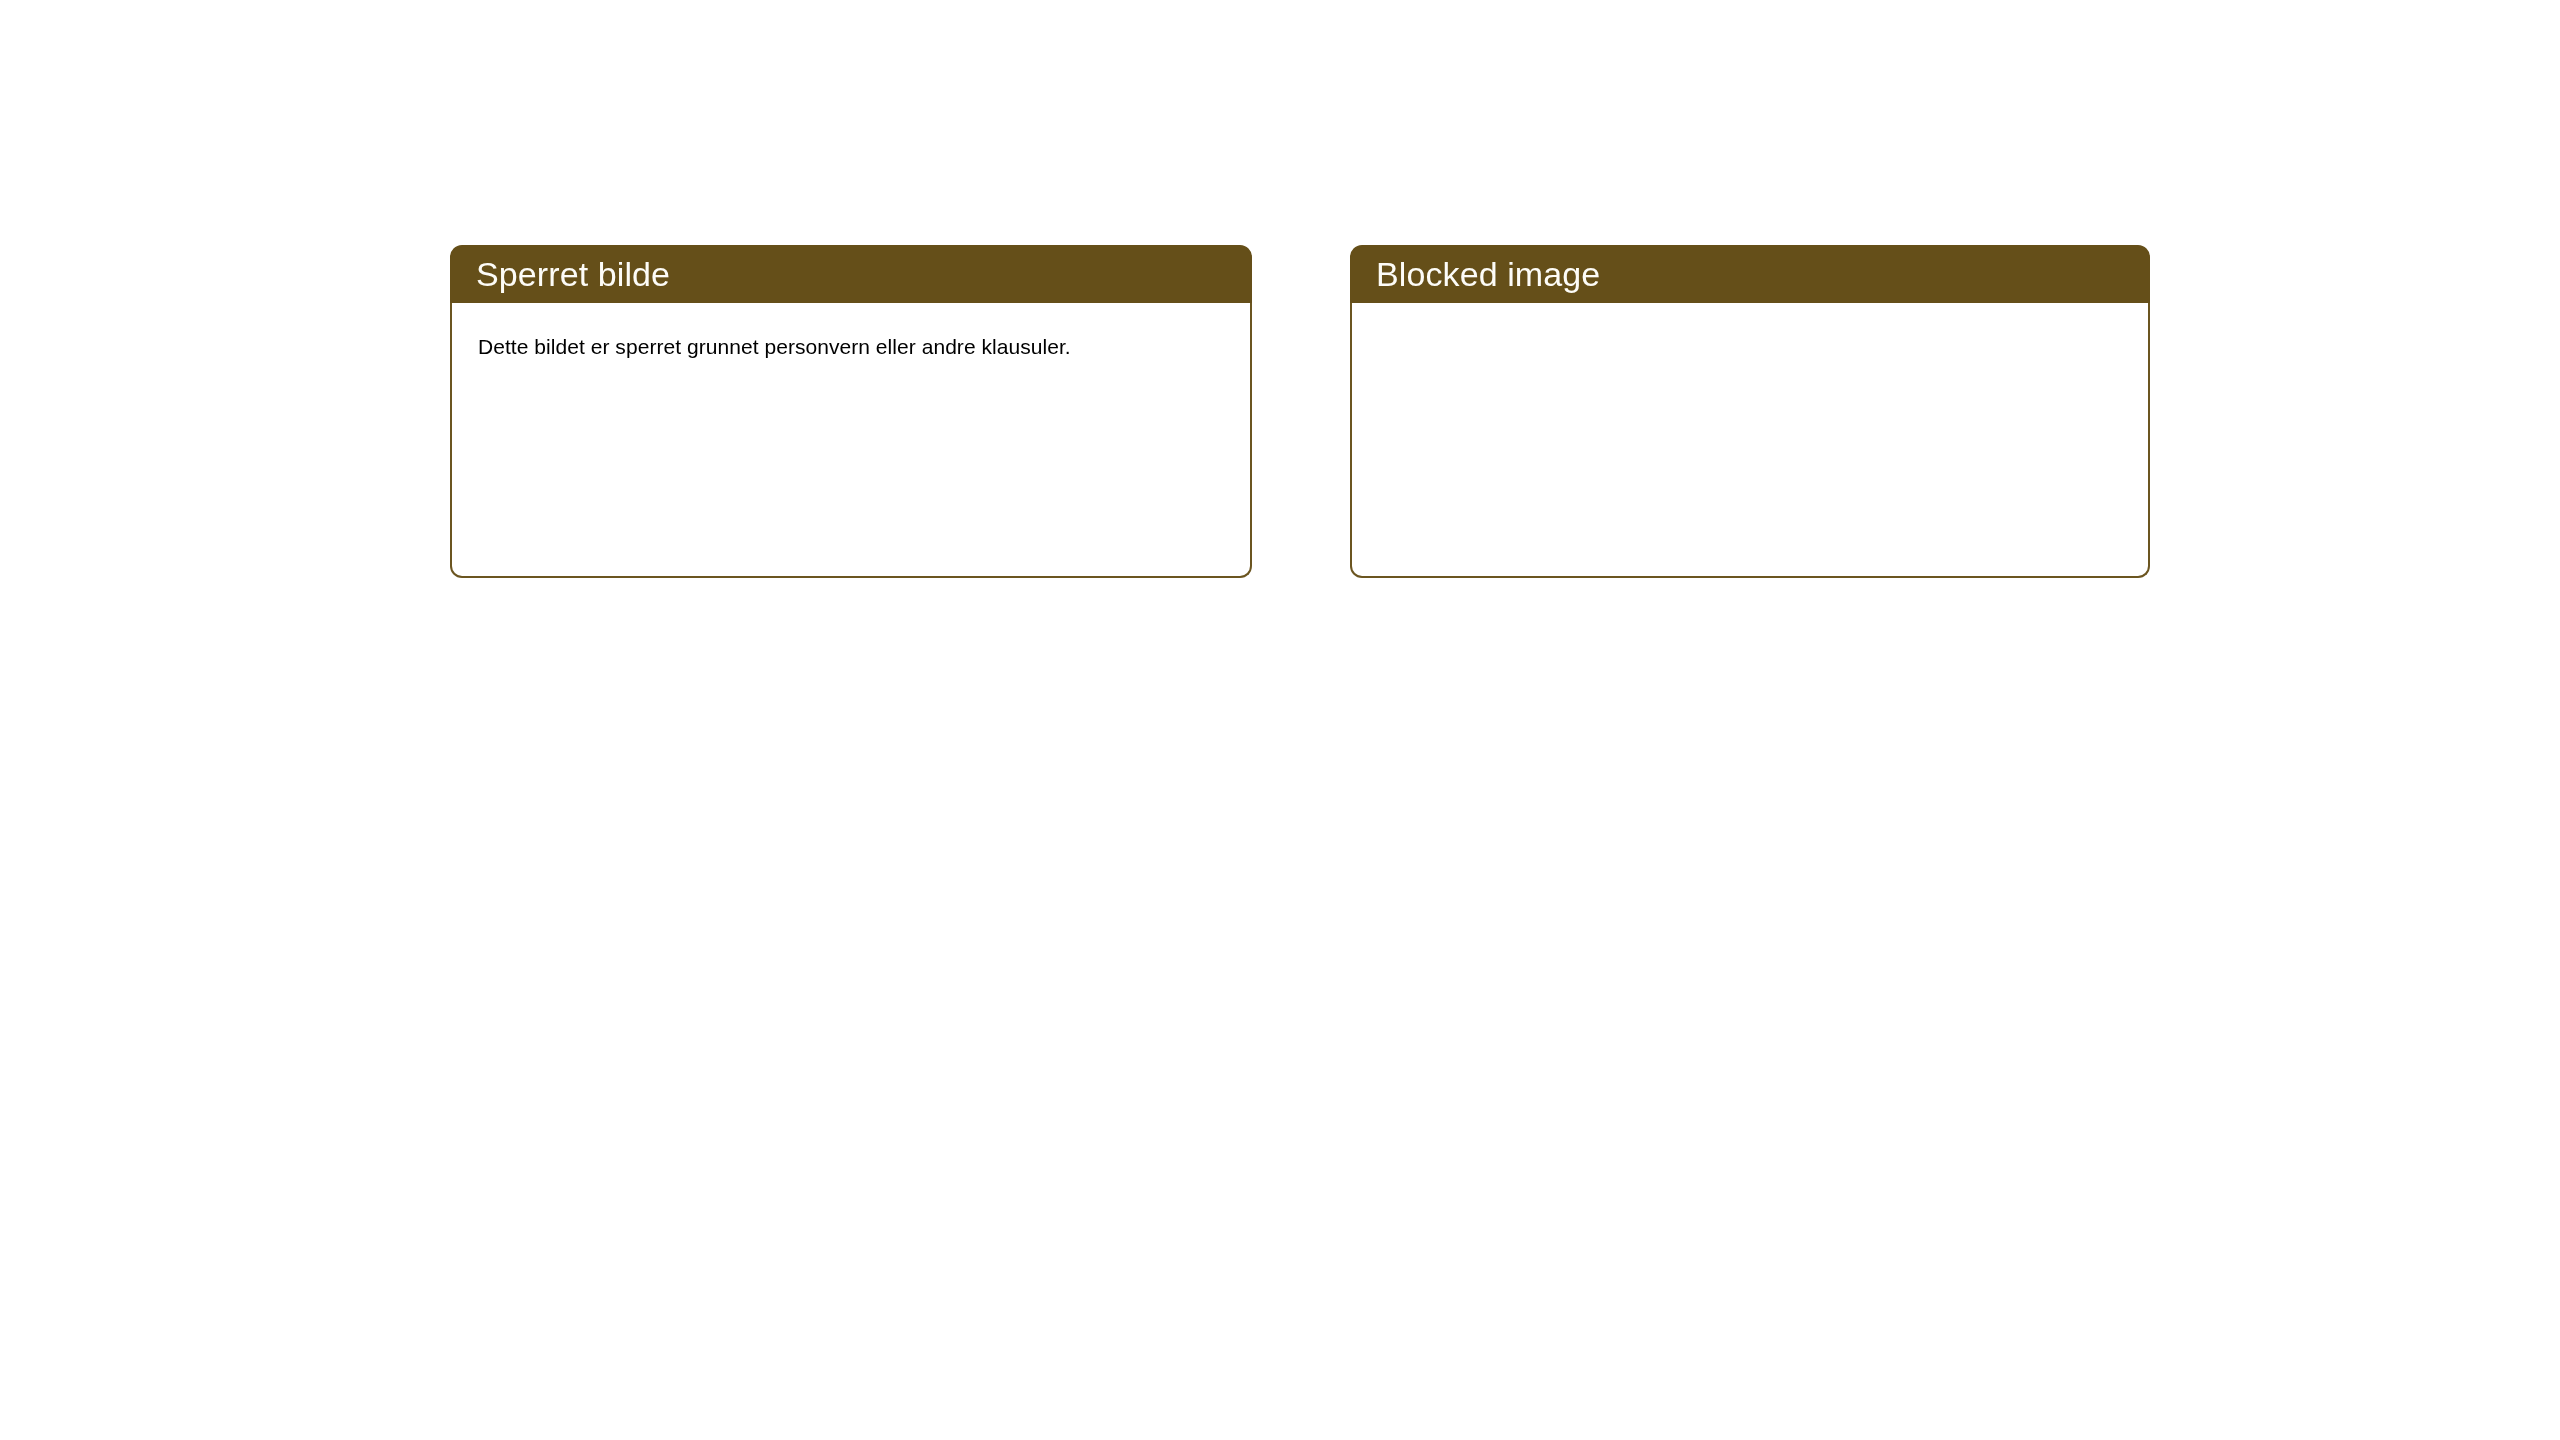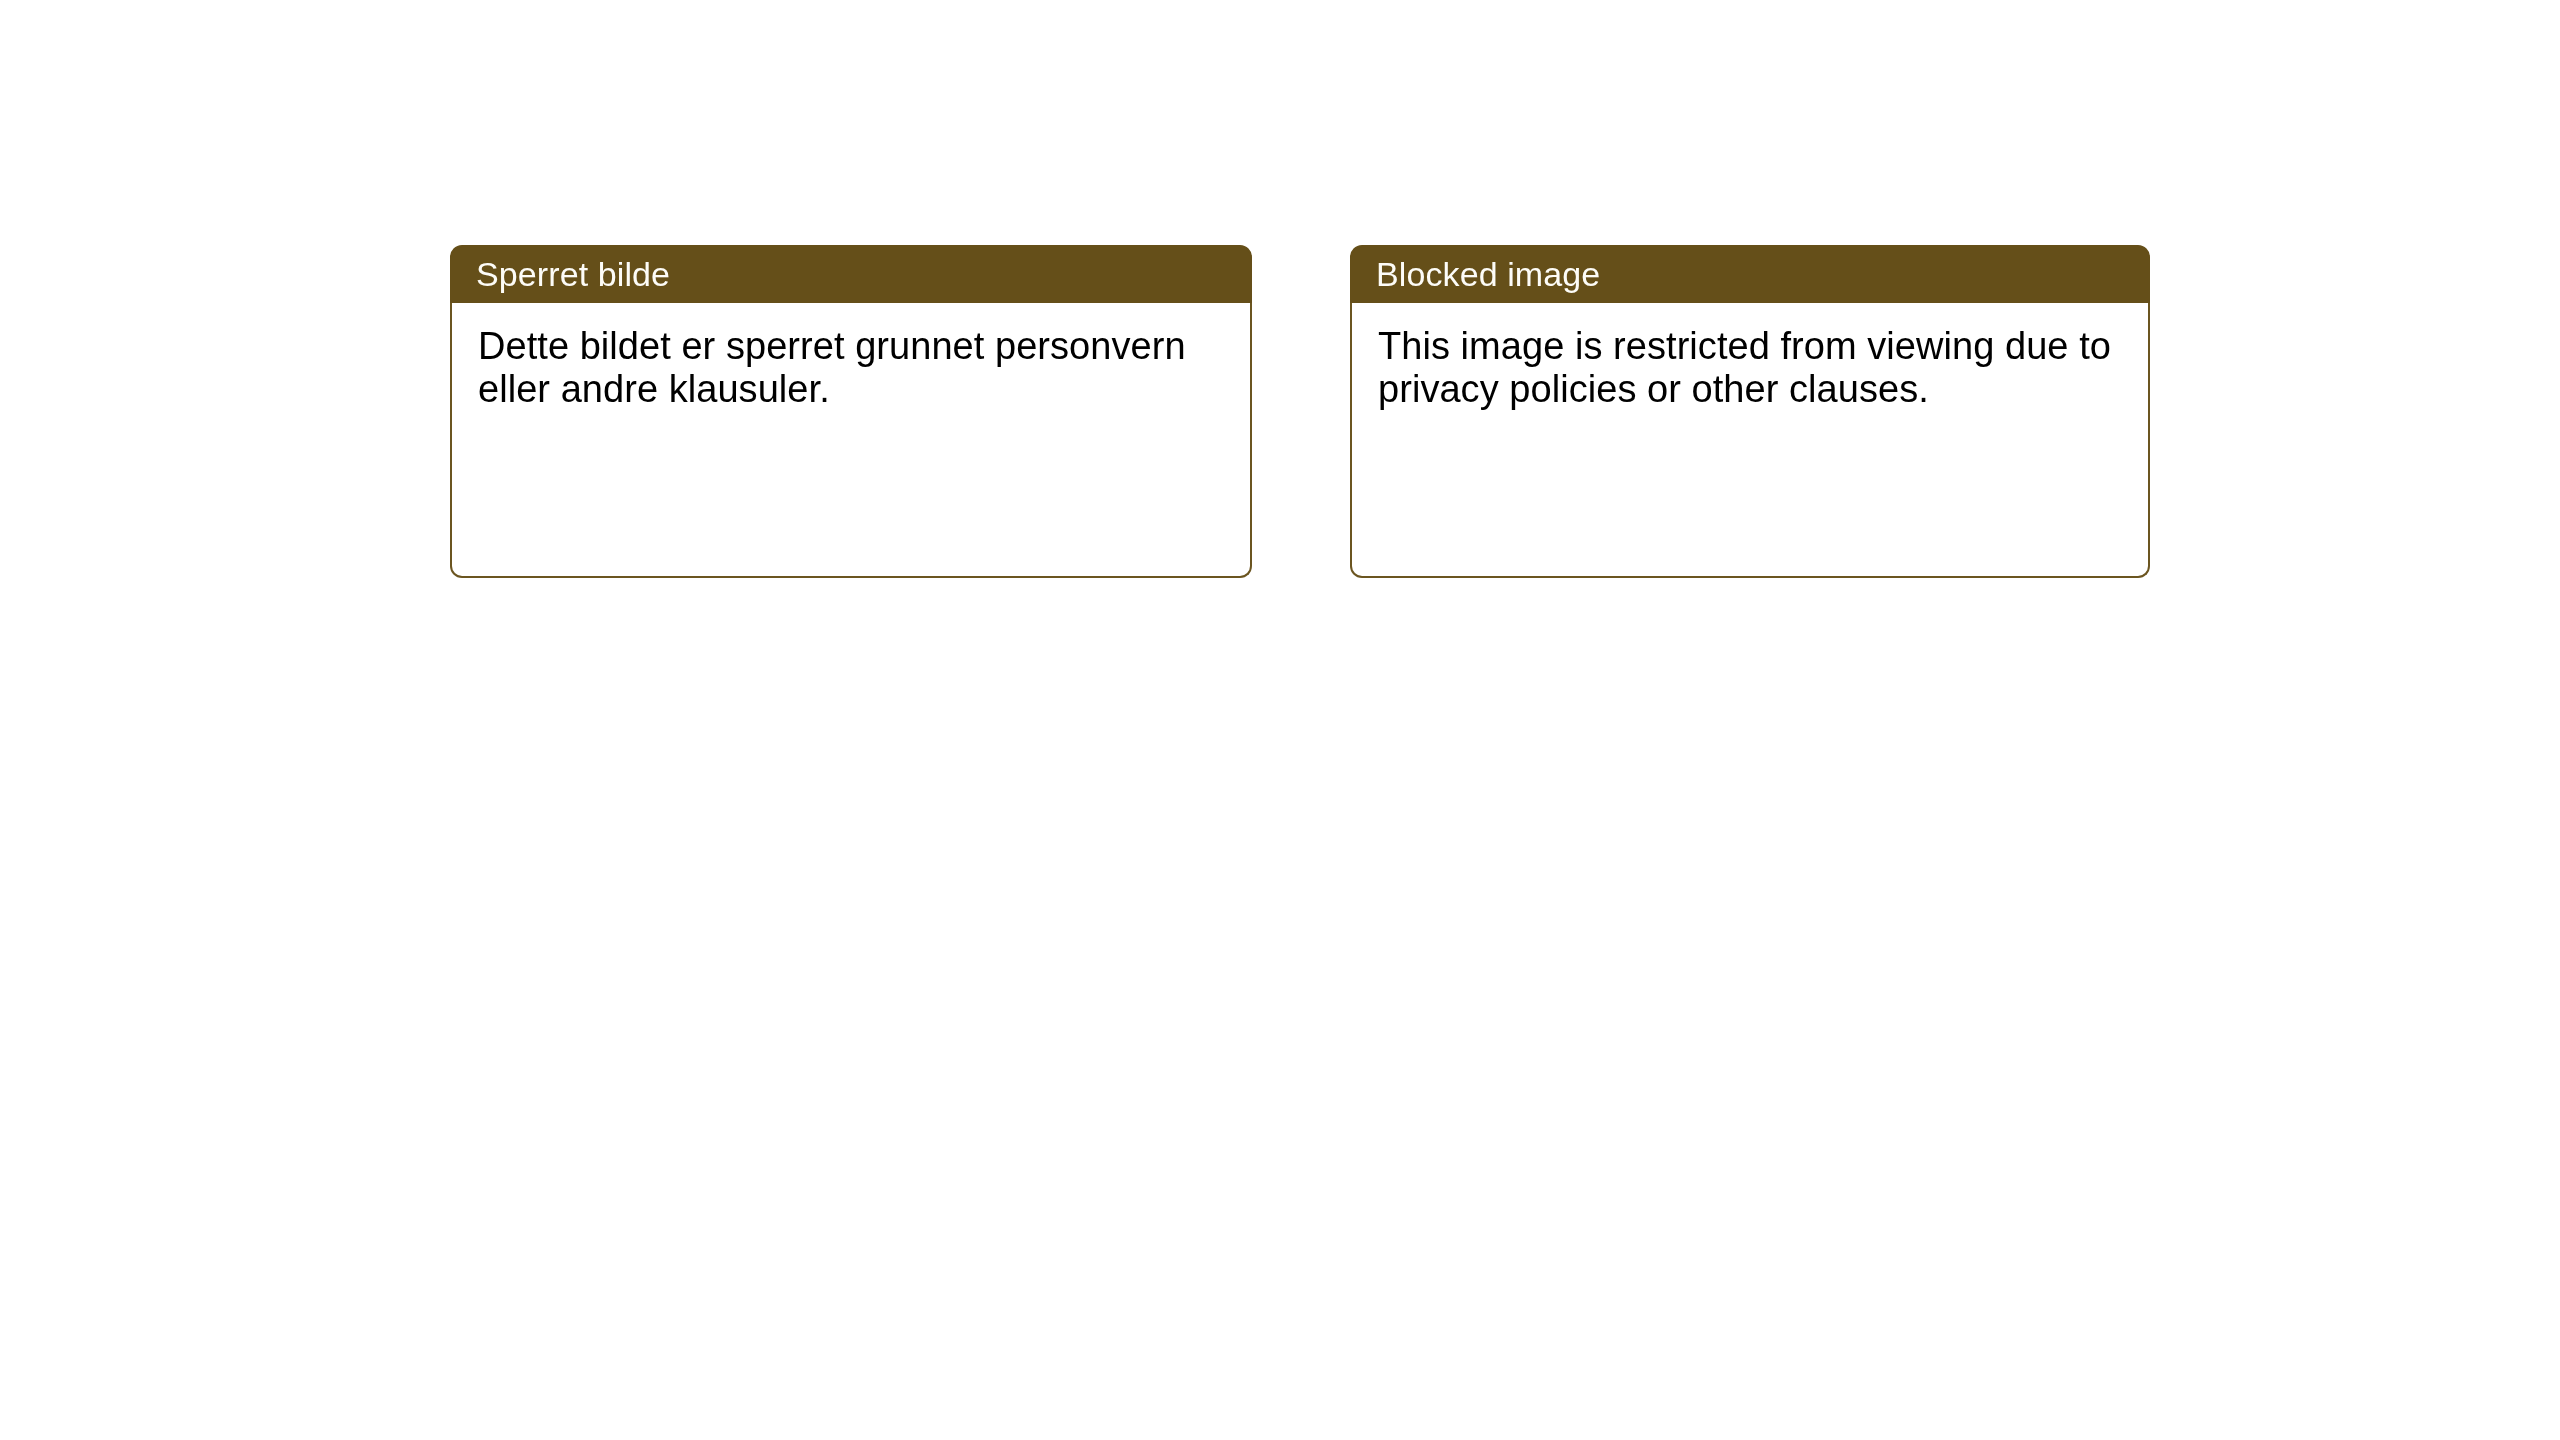--- a/index.html
+++ b/index.html
@@ -76,21 +76,21 @@
     border-right: 2px solid #6b5520;
     border-bottom: 2px solid #6b5520;
     border-bottom-left-radius: 12px;
     border-bottom-right-radius: 12px;
     padding: 22px 26px 0 26px;
     overflow: hidden;
   }
 
   .panel-paragraph {
     color: #000000;
-    font-size: 38px;
+    font-size: 21px;
     line-height: 43px;
     font-weight: 400;
     margin: 0;
     letter-spacing: 0.05px;
   }
 
   .panel-paragraph + .panel-paragraph {
     margin-top: 43px;
   }
 </style>
@@ -111,18 +111,17 @@
 
   </section>
 
   <section class="panel panel--en">
 
     <div class="panel-header">
       <span class="panel-title">Blocked image</span>
     </div>
 
     <div class="panel-body">
-      <p class="panel-paragraph">This image is restricted from viewing due to privacy policies or other clauses.</p>
     </div>
 
   </section>
 
 </div>
 
 </body></html>

